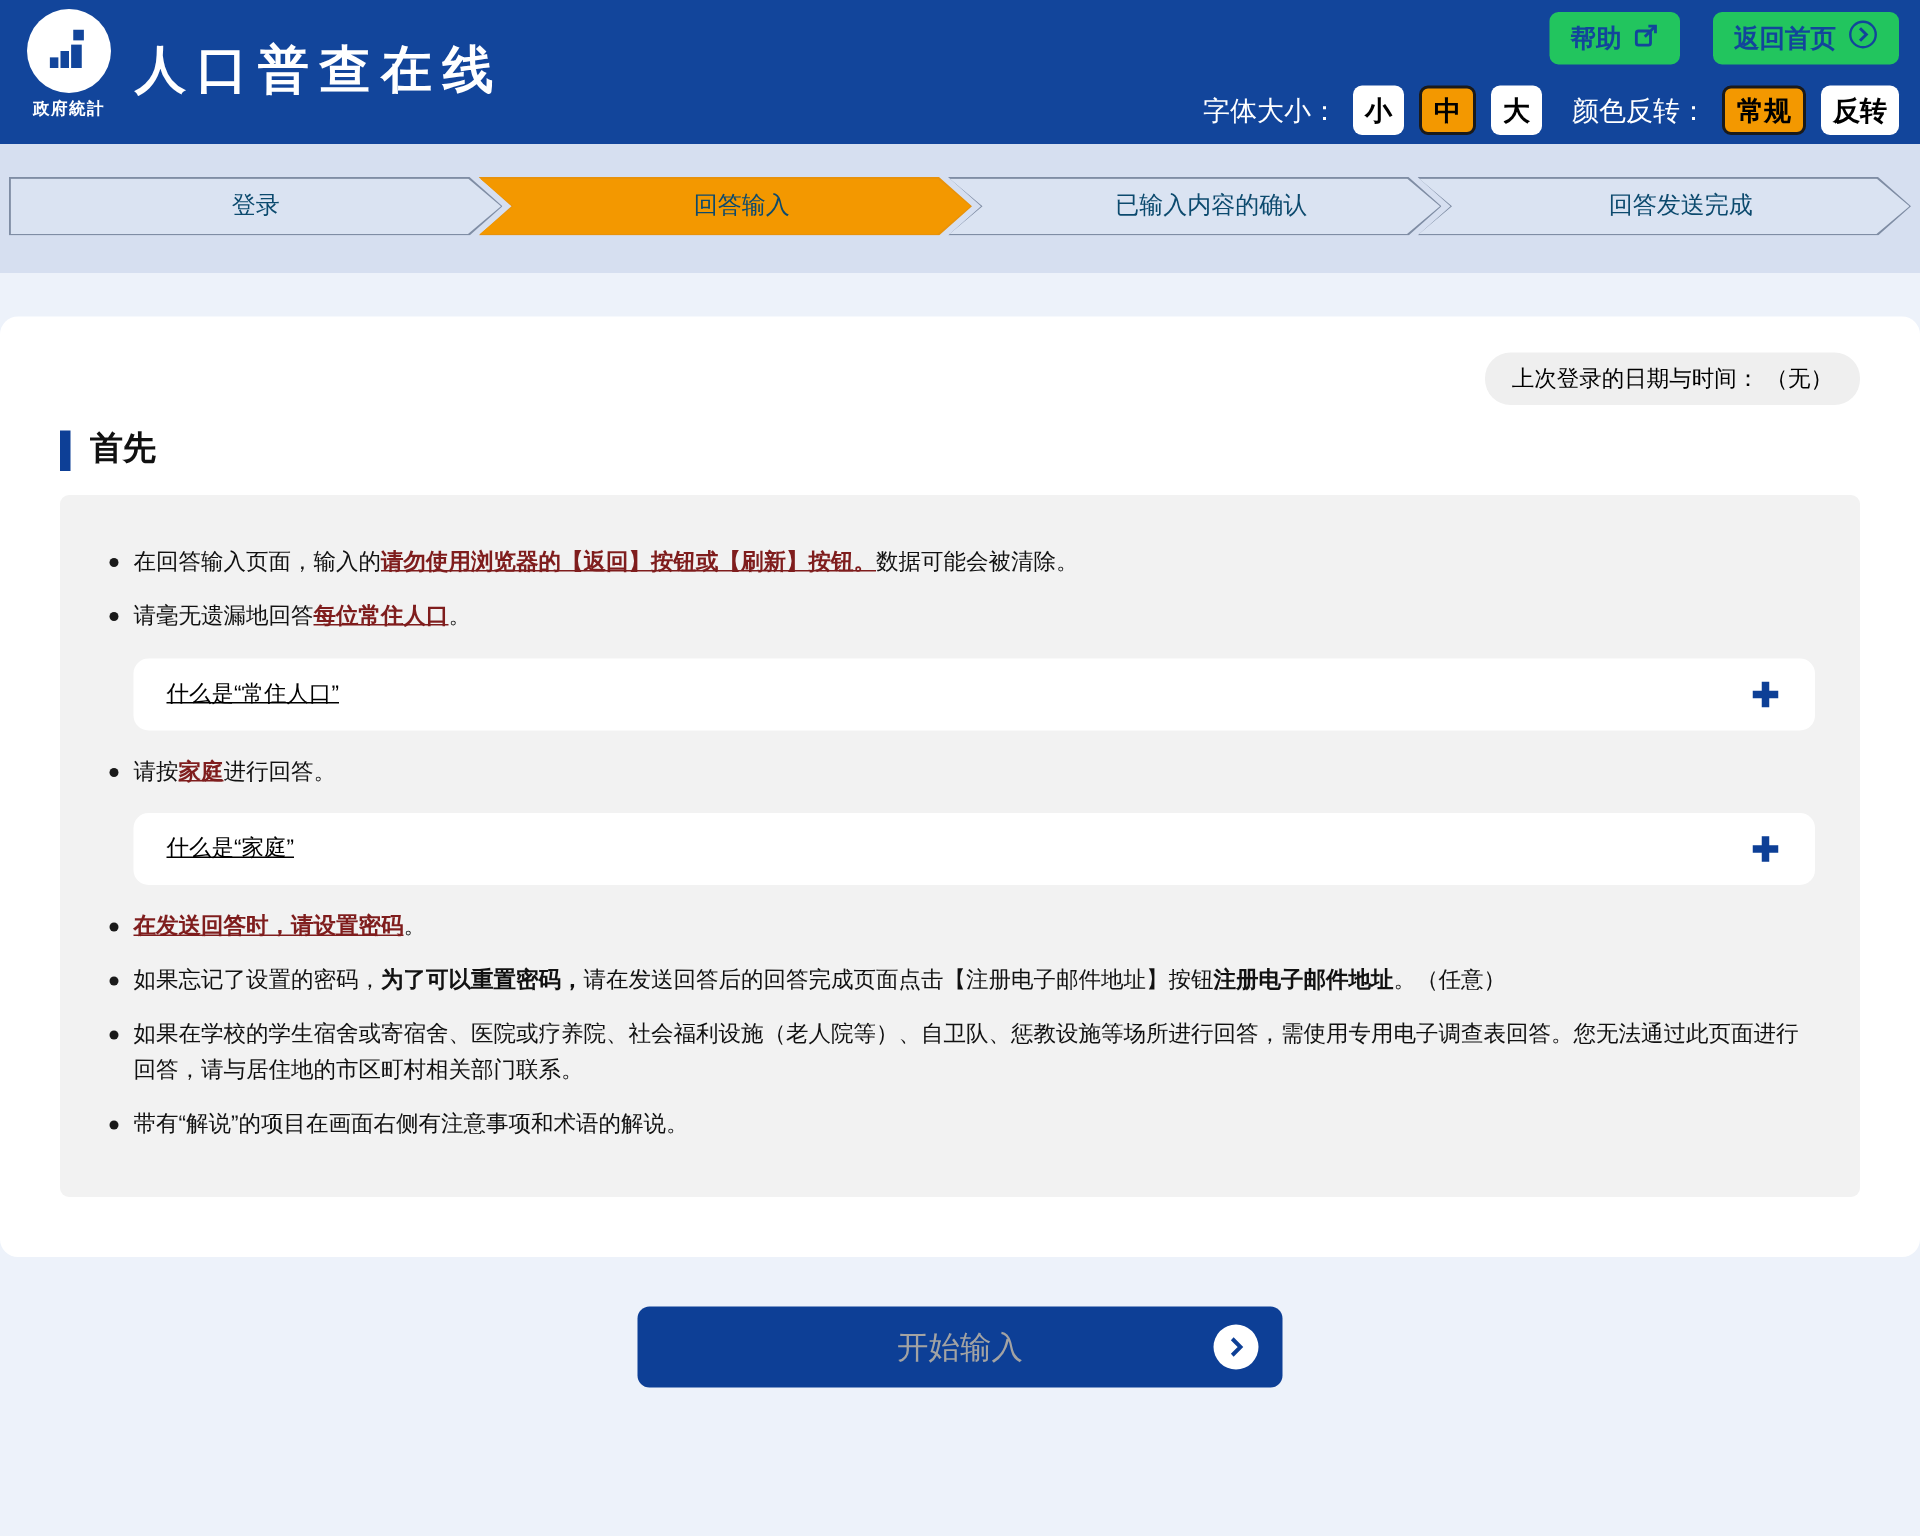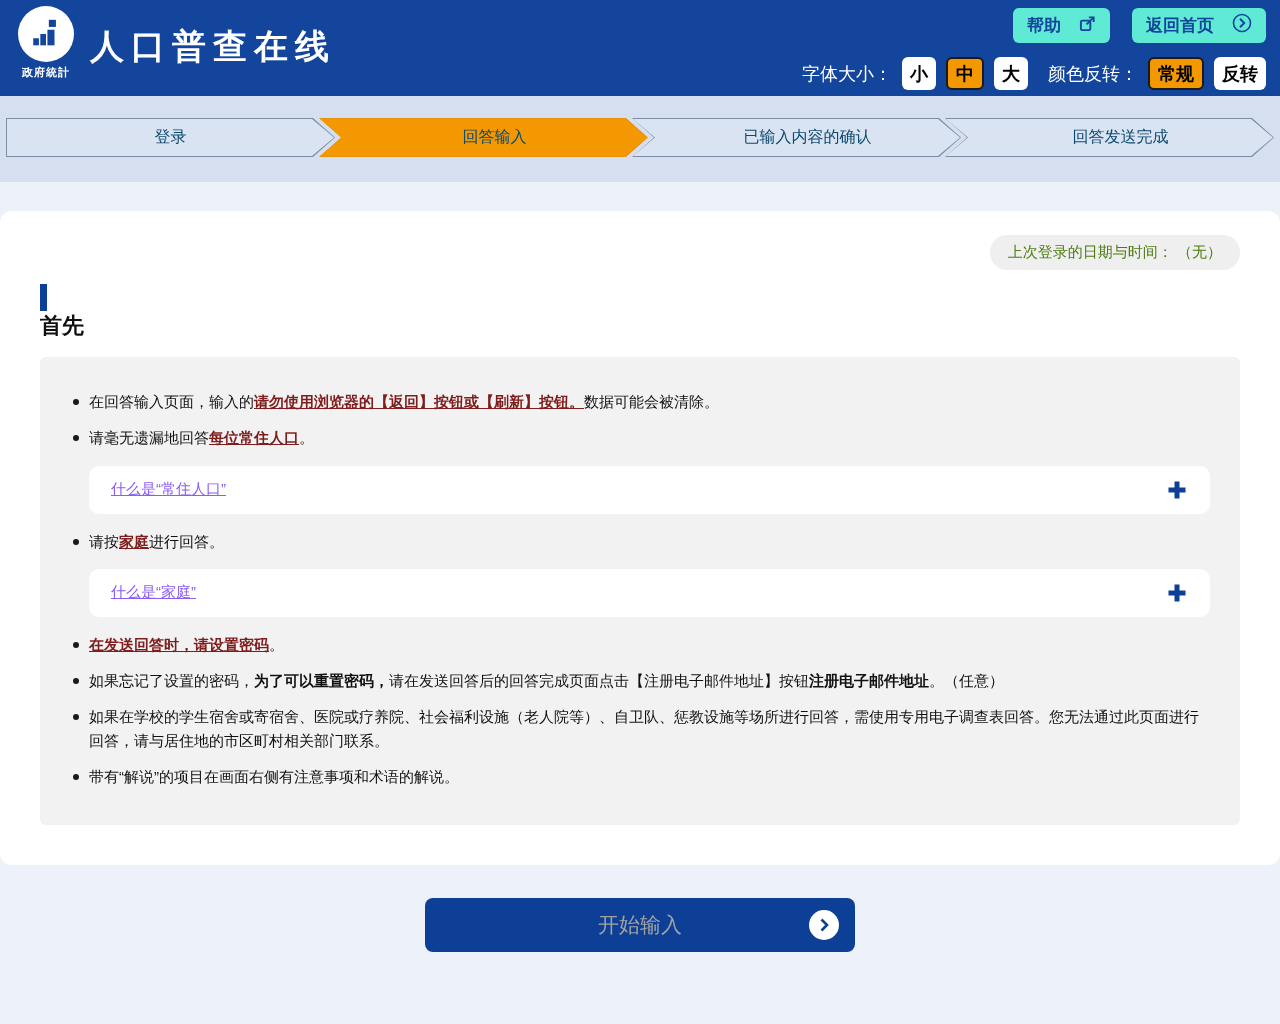--- a/index.html
+++ b/index.html
@@ -31,23 +31,23 @@
   .site-title {
     position: absolute; left: 90px; top: 24px;
     font-size: 34px; font-weight: bold; letter-spacing: 7px;
   }
   .header-right {
     position: absolute; right: 14px; top: 8px;
     display: flex; flex-direction: column; align-items: flex-end; gap: 14px;
   }
   .header-links { display: flex; gap: 22px; }
   .hdr-btn {
-    background: #5eead4; color: #12459b; font-weight: bold; font-size: 17px;
+    background: #22c55e; color: #12459b; font-weight: bold; font-size: 17px;
     border: none; border-radius: 6px; padding: 5px 14px;
-    display: flex; align-items: center; gap: 18px; cursor: pointer;
+    display: flex; align-items: center; gap: 8px; cursor: pointer;
     font-family: inherit;
   }
   .pref-row { display: flex; align-items: center; gap: 10px; font-size: 18px; }
   .pref-label { margin-left: 10px; }
   .sq-btn {
     min-width: 32px; height: 33px; border-radius: 6px; border: none;
     background: #fff; color: #000; font-size: 18px; font-weight: bold;
     padding: 0 8px; cursor: pointer; font-family: inherit;
   }
   .sq-btn.selected { background: #f39800; border: 2px solid #1a1a1a; }
@@ -71,23 +71,23 @@
   .step.notched .step-label { padding-left: 22px; }
 
   
   .panel {
     background: #fff; border-radius: 12px; margin-top: 29px;
     padding: 24px 40px 40px; min-height: 614px;
   }
   .last-login-row { display: flex; justify-content: flex-end; }
   .last-login {
     background: #efefef; border-radius: 17px; padding: 8px 18px;
-    font-size: 15px; color: #4d7c0f;
-  }
-  .section-head { display: flex; align-items: flex-start; margin-top: 14px; flex-direction: column; }
+    font-size: 15px; color: #000000;
+  }
+  .section-head { display: flex; align-items: flex-end; margin-top: 14px; }
   .section-bar { width: 7px; height: 27px; background: #0d3f96; margin-right: 13px; }
   .section-title { font-size: 22px; font-weight: bold; }
   .intro { font-size: 15px; margin-top: 22px; }
 
   .graybox {
     background: #f2f2f2; border-radius: 6px; margin-top: 16px;
     padding: 20px 30px 24px;
   }
   .note-list { list-style: none; }
   .note-item {
@@ -99,21 +99,21 @@
     width: 6px; height: 6px; border-radius: 50%; background: #1a1a1a;
   }
   .red { color: #7f1d1d; font-weight: bold; text-decoration: underline; }
   .b { font-weight: bold; }
 
   .expander {
     background: #fff; border-radius: 10px; margin: 16px 0 16px 19px;
     padding: 13px 22px; display: flex; align-items: center; justify-content: space-between;
     cursor: pointer;
   }
-  .expander-link { color: #8b5cf6; font-size: 15px; text-decoration: underline; }
+  .expander-link { color: #000000; font-size: 15px; text-decoration: underline; }
   .plus-icon { flex: 0 0 auto; display: flex; }
 
   
   .button-band { padding: 33px 0 32px; }
   .start-btn {
     position: relative; width: 430px; height: 54px; margin: 0 auto;
     background: #0d3f96; color: #a3a3a3; font-size: 21px; font-family: inherit;
     border: none; border-radius: 8px; cursor: pointer;
     display: flex; align-items: center; justify-content: center;
   }

